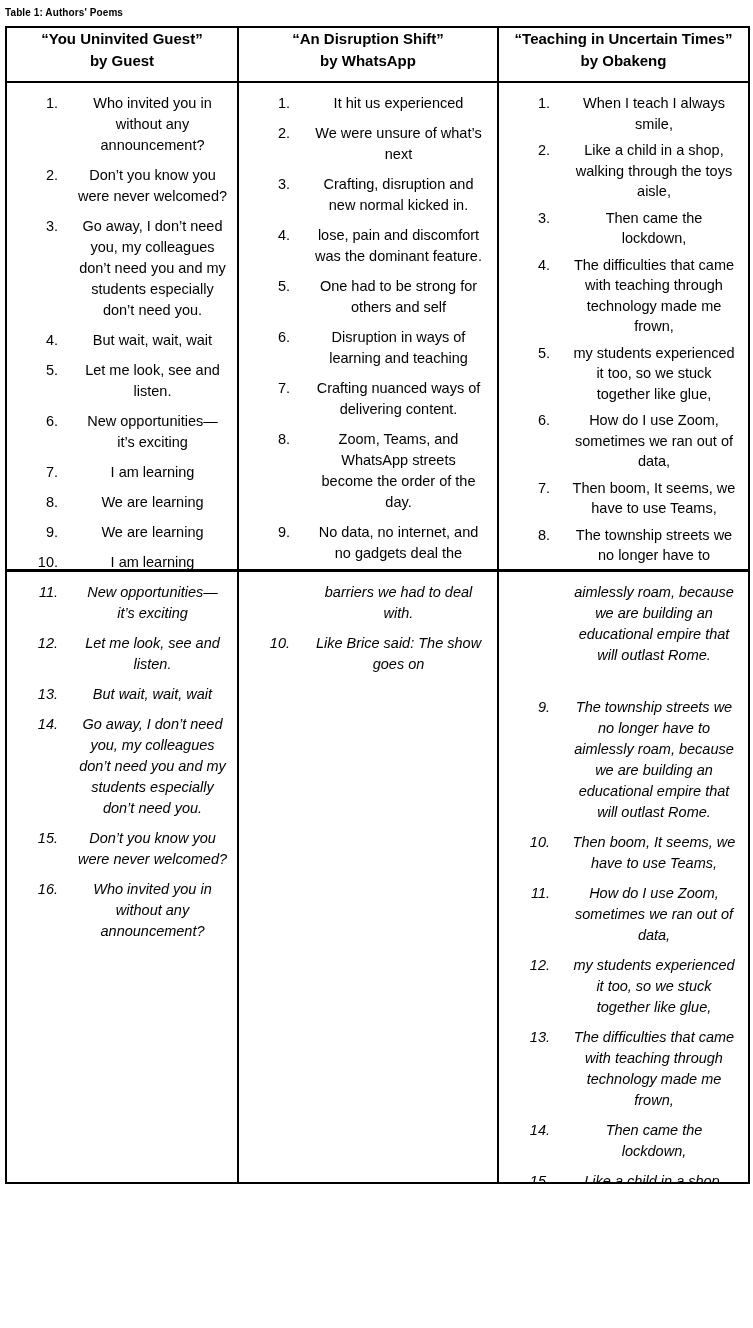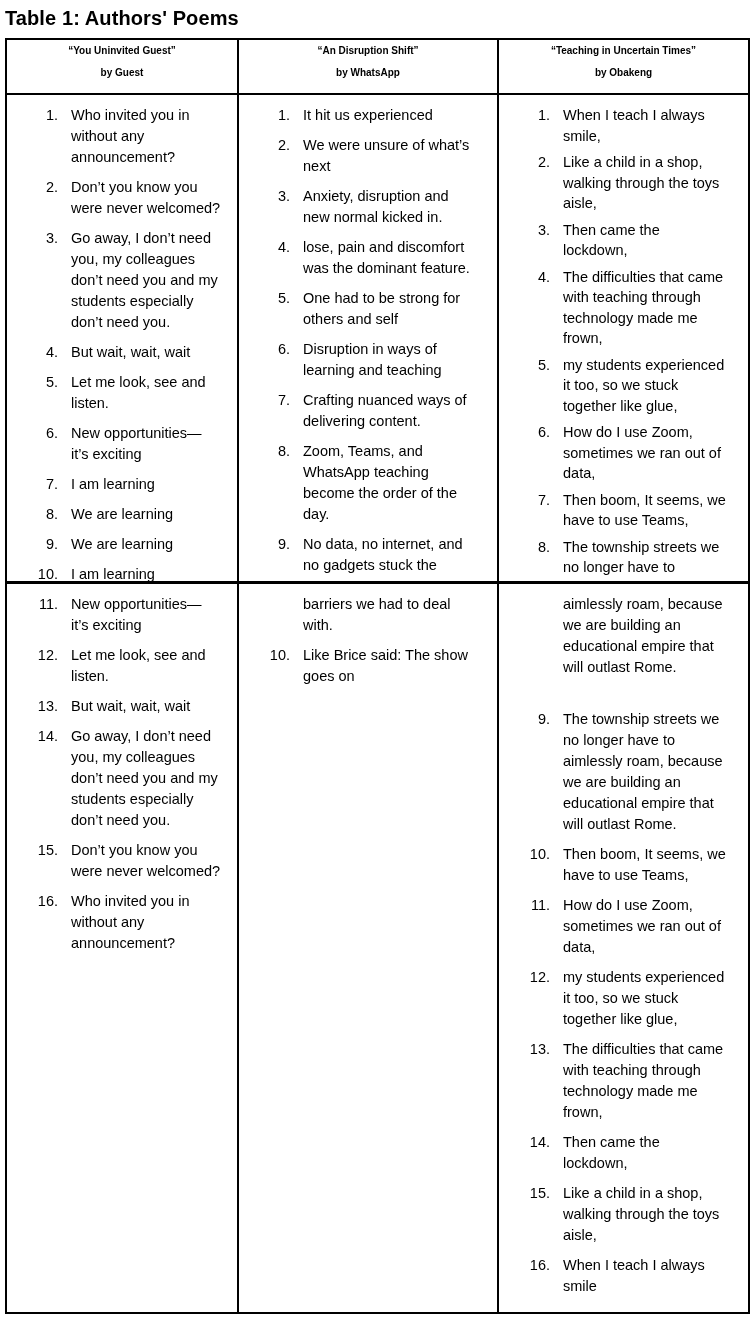--- a/index.html
+++ b/index.html
@@ -8,49 +8,49 @@
     width: 753px;
     height: 1328px;
     background: #ffffff;
     color: #000000;
     font-family: "Liberation Sans", "DejaVu Sans", sans-serif;
     -webkit-font-smoothing: antialiased;
   }
   .page { padding: 6px 5px 0 5px; }
 
   .doc-title {
-    font-size: 20px;
+    font-size: 10px;
     font-weight: 700;
     margin: 1px 0 8px 0;
     letter-spacing: 0.1px;
   }
 
   table.poems {
     border-collapse: collapse;
     table-layout: fixed;
     width: 743px;
   }
   table.poems th,
   table.poems td {
     border: 2px solid #000000;
     vertical-align: top;
     padding: 0;
   }
 
   th.poem-header {
     height: 55px;
     text-align: center;
-    font-size: 10px;
+    font-size: 15px;
     font-weight: 700;
     line-height: 22px;
     padding-top: 4px;
   }
 
   tr.row1 td .cell-inner { height: 486px; }
-  tr.row2 td .cell-inner { height: 728px; }
+  tr.row2 td .cell-inner { height: 610px; font-style: italic; }
   tr.row2 td { border-top-width: 3px; }
 
   .cell-inner {
     overflow: hidden;
     padding: 10px 3px 0 7px;
     font-size: 14.5px;
   }
 
   .poem-item {
     display: flex;
@@ -59,20 +59,21 @@
   }
   .poem-item .num {
     flex: 0 0 44px;
     text-align: right;
     white-space: nowrap;
   }
   .poem-item .text {
     flex: 1;
     padding-left: 13px;
     white-space: pre-line;
+    text-align: center;
   }
   
   .cell-inner.tight .poem-item { line-height: 20.5px; margin-bottom: 6px; }
   .poem-item.spaced { margin-top: 31px; }
 </style>
 </head>
 <body>
 
 <div class="page">
   <div class="doc-title">Table 1: Authors' Poems</div>
@@ -158,21 +159,21 @@
                 <span class="num">1.</span>
                 <span class="text">It hit us experienced</span>
               </div>
               <div class="poem-item">
                 <span class="num">2.</span>
                 <span class="text">We were unsure of what’s
 next</span>
               </div>
               <div class="poem-item">
                 <span class="num">3.</span>
-                <span class="text">Anxiety, disruption and
+                <span class="text">Crafting, disruption and
 new normal kicked in.</span>
               </div>
               <div class="poem-item">
                 <span class="num">4.</span>
                 <span class="text">lose, pain and discomfort
 was the dominant feature.</span>
               </div>
               <div class="poem-item">
                 <span class="num">5.</span>
                 <span class="text">One had to be strong for
@@ -184,28 +185,28 @@
 learning and teaching</span>
               </div>
               <div class="poem-item">
                 <span class="num">7.</span>
                 <span class="text">Crafting nuanced ways of
 delivering content.</span>
               </div>
               <div class="poem-item">
                 <span class="num">8.</span>
                 <span class="text">Zoom, Teams, and
-WhatsApp teaching
+WhatsApp streets
 become the order of the
 day.</span>
               </div>
               <div class="poem-item">
                 <span class="num">9.</span>
                 <span class="text">No data, no internet, and
-no gadgets stuck the</span>
+no gadgets deal the</span>
               </div>
             </div>
         </td>
         <td>
           <div class="cell-inner tight">
               <div class="poem-item">
                 <span class="num">1.</span>
                 <span class="text">When I teach I always
 smile,</span>
               </div>

